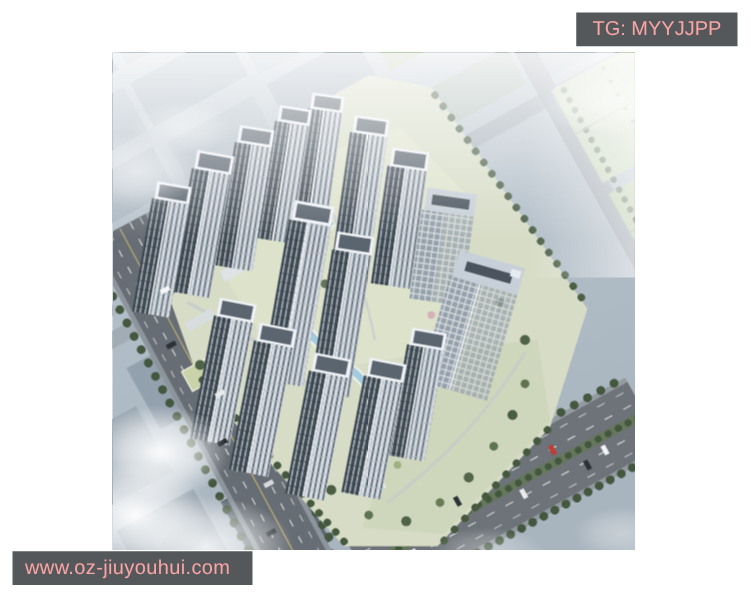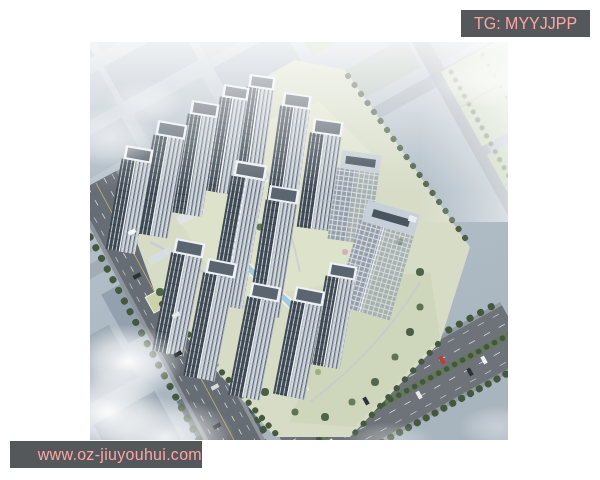--- a/index.html
+++ b/index.html
@@ -3,21 +3,21 @@
 <meta charset="utf-8">
 <style>
   html,body{margin:0;padding:0;background:#ffffff;}
   .page{position:relative;width:600px;height:480px;background:#ffffff;overflow:hidden;
         font-family:"Liberation Sans", sans-serif;}
   .photo{position:absolute;left:90px;top:42px;width:418px;height:398px;overflow:hidden;background:#b3bfc8;}
   .photo svg{display:block;width:418px;height:398px;}
   .wm-label{position:absolute;background:#54585b;color:#fca5a5;height:27px;line-height:27px;
             font-size:16px;white-space:nowrap;}
   .wm-tg{left:461px;top:10px;width:129px;text-align:center;}
-  .wm-site{left:10px;top:441px;width:192px;padding-left:10px;box-sizing:border-box;text-align:right;letter-spacing:.3px;}
+  .wm-site{left:10px;top:441px;width:192px;padding-left:10px;box-sizing:border-box;text-align:left;letter-spacing:.3px;}
 </style>
 </head>
 <body>
 
 <div class="page">
 
   <div class="photo">
     <svg viewBox="0 0 418 398" xmlns="http://www.w3.org/2000/svg">
       <defs>
         <linearGradient id="sky" x1="0" y1="0" x2="0.25" y2="1">

